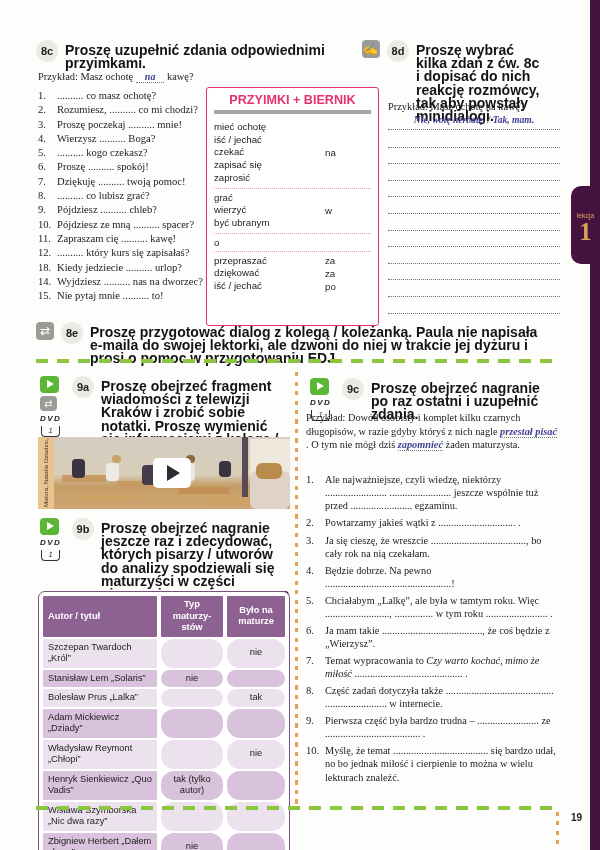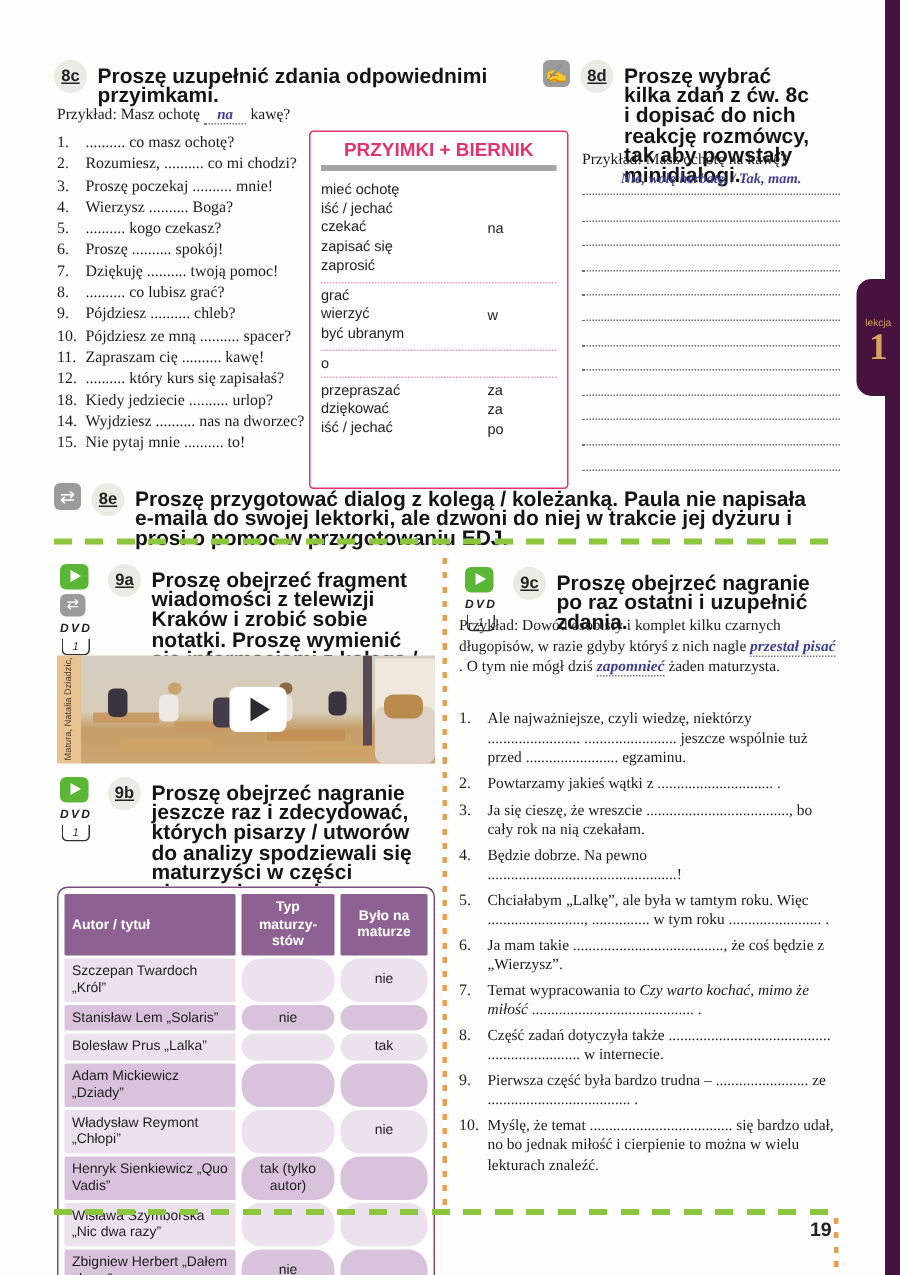--- a/index.html
+++ b/index.html
@@ -1,20 +1,20 @@
 <!DOCTYPE html>
 <html lang="pl"><head>
 <meta charset="utf-8">
 <style>
   html,body{margin:0;padding:0;background:#888;}
   .page{position:relative;width:600px;height:850px;background:#fdfdfc;margin:0 auto;overflow:hidden;
         font-family:"Liberation Sans",sans-serif;color:#1c1c1c;}
   
   .badge{width:22px;height:22px;border-radius:50%;background:#e9ece3;font-weight:bold;font-size:11px;
-         display:flex;align-items:center;justify-content:center;color:#222;flex:none;text-decoration:underline;}
+         display:flex;align-items:center;justify-content:center;color:#222;flex:none;}
   .instr{font-weight:bold;font-size:14px;line-height:13.2px;color:#141414;padding-top:4px;}
   .head{display:flex;gap:7px;position:absolute;}
   .serif{font-family:"Liberation Serif","DejaVu Serif",serif;}
   .hw{font-family:"Liberation Serif",serif;font-style:italic;font-weight:bold;color:#3f3f96;}
   .ic{width:18px;height:18px;border-radius:4px;background:#9b9b97;color:#fff;display:flex;
       align-items:center;justify-content:center;font-size:12px;flex:none;line-height:1;}
   .play{width:19px;height:17px;background:#5cb636;border-radius:4px;position:relative;flex:none;}
   .play::after{content:"";position:absolute;left:7px;top:4px;border-left:7px solid #fff;
                border-top:4.5px solid transparent;border-bottom:4.5px solid transparent;}
   .dvd-t{font-size:8px;font-weight:bold;font-style:italic;letter-spacing:1.5px;color:#222;}
@@ -74,21 +74,21 @@
   
   .ex9c-example{position:absolute;left:306px;top:411px;width:253px;font-size:10.3px;line-height:13.6px;}
   .c9 .itxt{font-size:10.3px;line-height:13.2px;}
   .c9{margin-bottom:3.6px;}
   
   .pstrip{position:absolute;right:0;top:0;width:10px;height:850px;background:#46123e;}
   .ltab{position:absolute;right:0;top:186px;width:29px;height:78px;background:#46123e;
         border-radius:10px 0 0 10px;display:flex;flex-direction:column;align-items:center;}
   .ltab .ll{color:#d8a35c;font-size:6.8px;margin-top:26px;}
   .ltab .ln{color:#d8a35c;font-size:25px;font-weight:bold;font-family:"Liberation Serif",serif;line-height:26px;}
-  .pageno{position:absolute;left:540px;top:812px;font-size:13px;font-weight:bold;color:#222;}
+  .pageno{position:absolute;left:571px;top:812px;font-size:10px;font-weight:bold;color:#222;}
 </style>
 </head>
 <body>
 
 <div class="page">
 
   <div class="head" style="left:36px;top:40px;width:345px;">
     <div class="badge">8c</div>
     <div class="instr">Proszę uzupełnić zdania odpowiednimi przyimkami.</div>
   </div>

